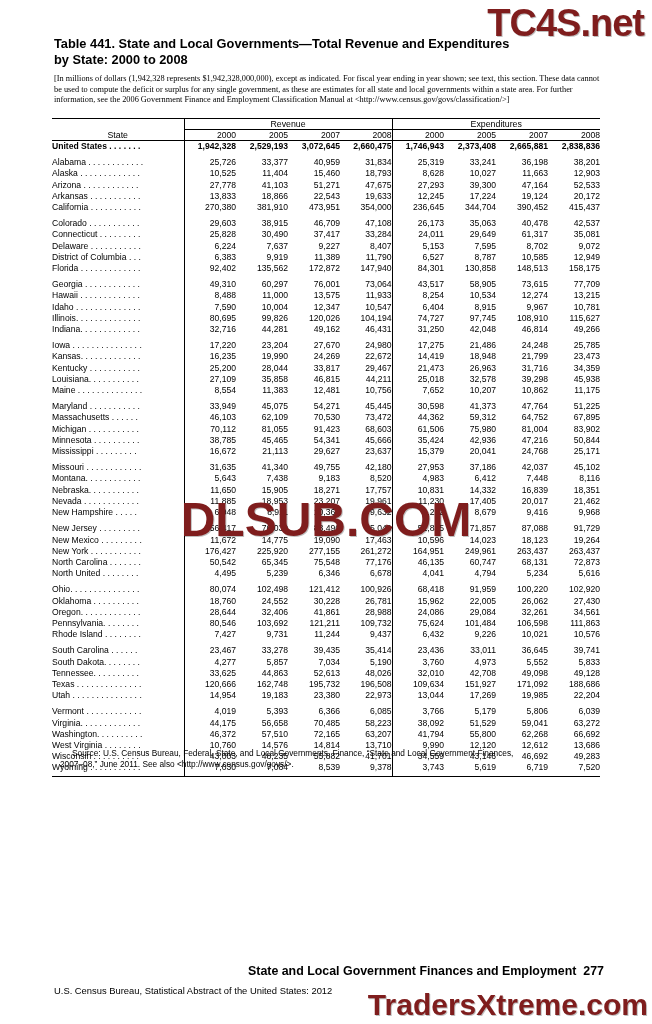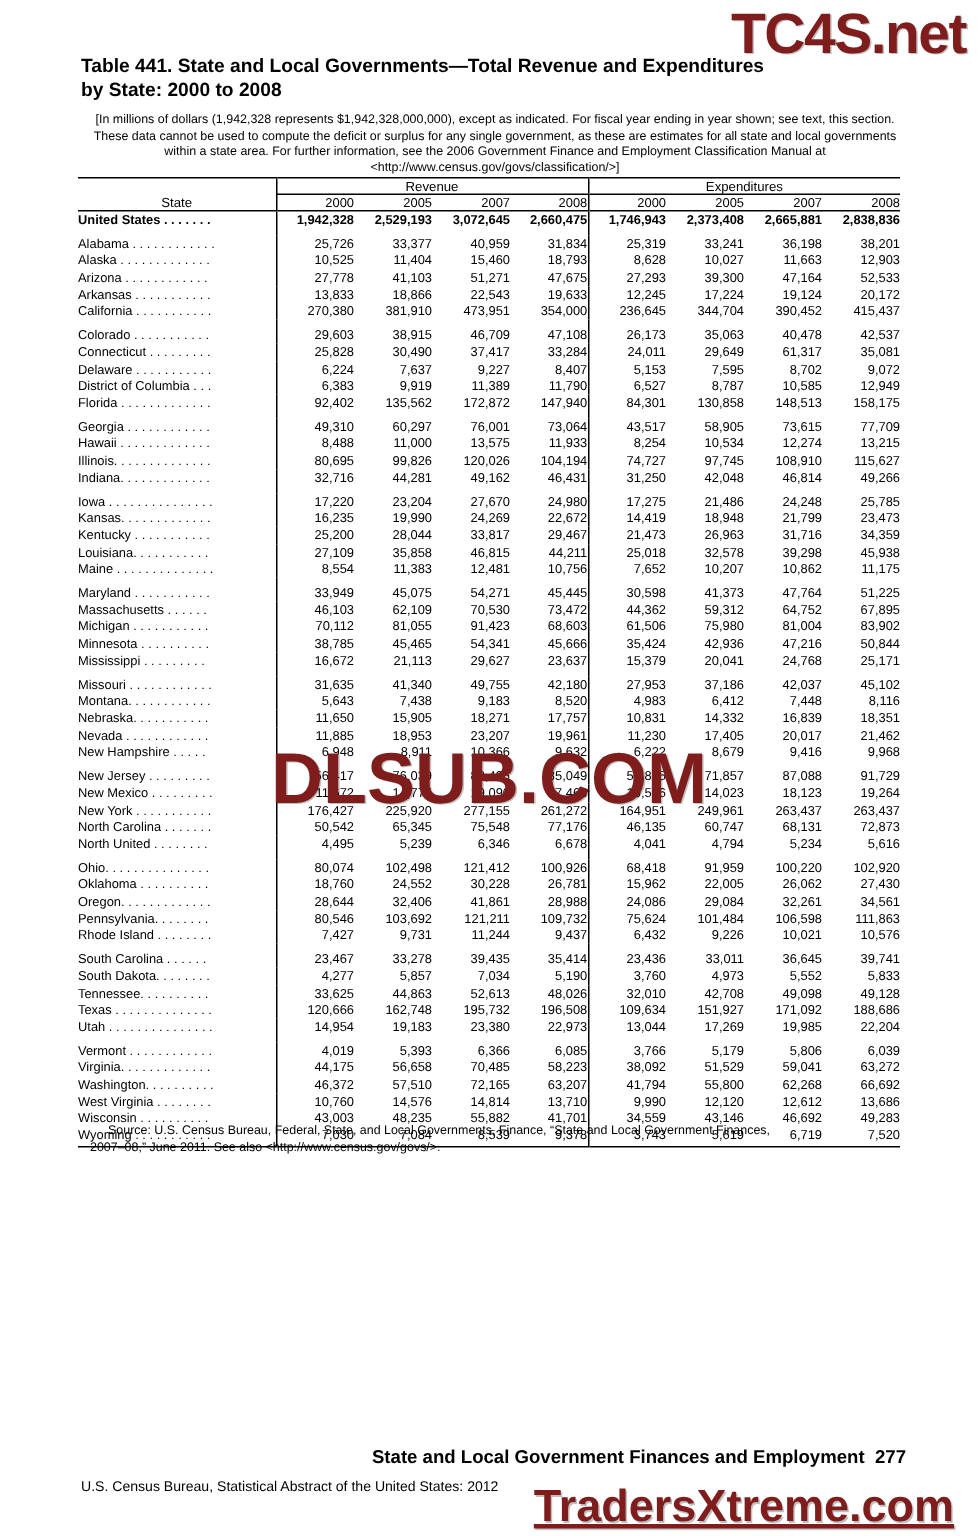--- a/index.html
+++ b/index.html
@@ -39,44 +39,44 @@
   }
   .wm-mid {
     left: 50%;
     transform: translateX(-50%);
     top: 492px;
     font-size: 48px;
     letter-spacing: 0px;
     text-shadow: 1px 1px 0 rgba(0,0,0,0.25);
   }
   .wm-bottom {
-    right: 16px;
+    right: 4px;
     bottom: 2px;
     font-size: 30px;
     text-shadow: 1px 1px 0 rgba(0,0,0,0.25);
-    text-decoration: underline;
   }
   
   .title {
     position: absolute;
     left: 54px;
     top: 36px;
     width: 560px;
     font-size: 12.8px;
     font-weight: bold;
     line-height: 16px;
   }
   .headnote {
     position: absolute;
     left: 54px;
     top: 74px;
     width: 552px;
     font-size: 8.3px;
     line-height: 10.6px;
-    text-align: center;
+    text-align: left;
+    font-family: Liberation Serif, serif;
   }
   
   .tbl {
     position: absolute;
     left: 52px;
     top: 118px;
     width: 548px;
     border-collapse: collapse;
     font-size: 8.6px;
   }
@@ -362,20 +362,31 @@
           <td class="num sep-left">8,488</td>
           <td class="num">11,000</td>
           <td class="num">13,575</td>
           <td class="num">11,933</td>
           <td class="num sep-left">8,254</td>
           <td class="num">10,534</td>
           <td class="num">12,274</td>
           <td class="num">13,215</td>
         </tr>
         <tr class="datarow">
+          <td class="state-cell">Idaho . . . . . . . . . . . . . .</td>
+          <td class="num sep-left">7,590</td>
+          <td class="num">10,004</td>
+          <td class="num">12,347</td>
+          <td class="num">10,547</td>
+          <td class="num sep-left">6,404</td>
+          <td class="num">8,915</td>
+          <td class="num">9,967</td>
+          <td class="num">10,781</td>
+        </tr>
+        <tr class="datarow">
           <td class="state-cell">Illinois. . . . . . . . . . . . . .</td>
           <td class="num sep-left">80,695</td>
           <td class="num">99,826</td>
           <td class="num">120,026</td>
           <td class="num">104,194</td>
           <td class="num sep-left">74,727</td>
           <td class="num">97,745</td>
           <td class="num">108,910</td>
           <td class="num">115,627</td>
         </tr>

